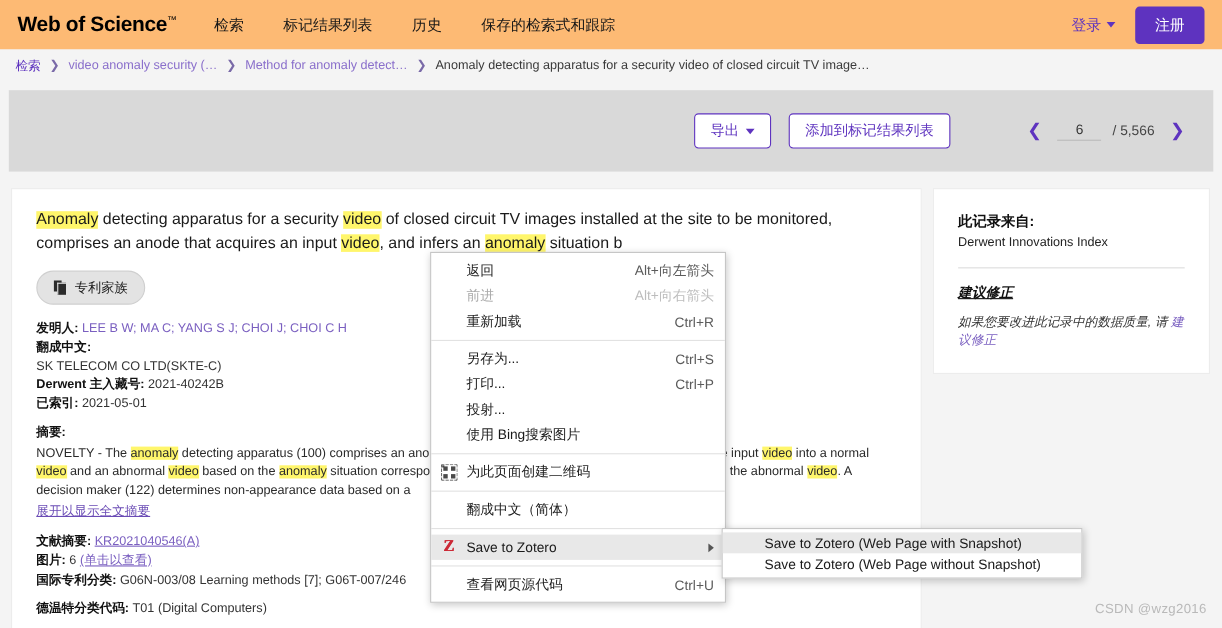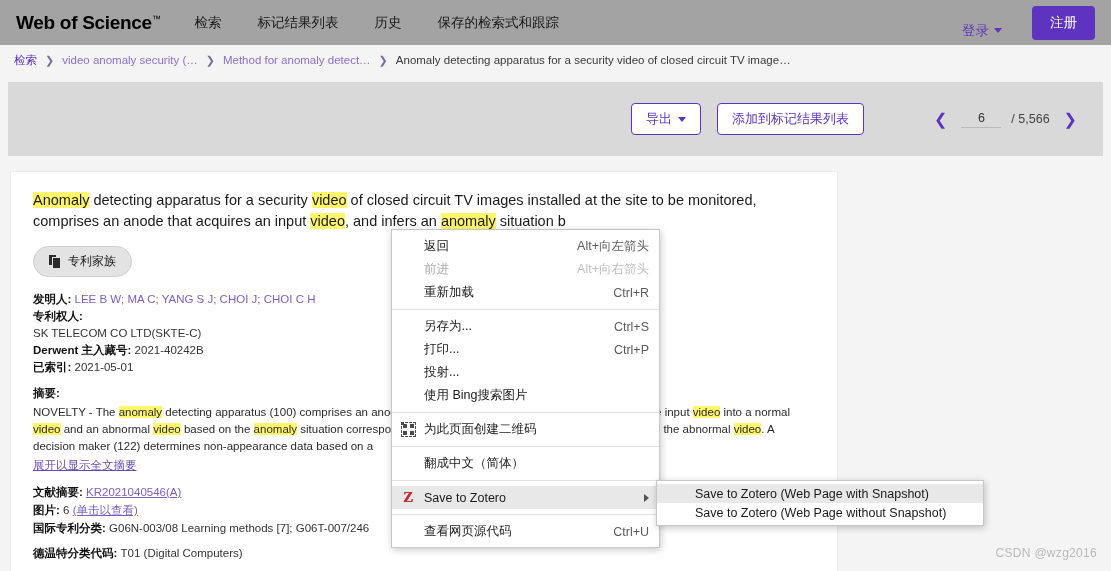--- a/index.html
+++ b/index.html
@@ -10,21 +10,21 @@
     width: 1111px; height: 571px;
     overflow: hidden;
     font-family: "Liberation Sans", sans-serif;
     color: #000;
     position: relative;
   }
 
   
   .topbar {
     height: 45px;
-    background: #a3a3a3;
+    background: #fdba74;
     display: flex;
     align-items: center;
     padding: 0 16px;
     box-sizing: border-box;
   }
   .brand {
     font-size: 19px;
     font-weight: bold;
     letter-spacing: -0.3px;
     color: #000;
@@ -44,22 +44,22 @@
   }
   .navlink {
     font-size: 13.5px;
     color: #171717;
     cursor: pointer;
     white-space: nowrap;
   }
   .topbar-right {
     margin-left: auto;
     display: flex;
-    align-items: flex-end;
-    gap: 30px;
+    align-items: center;
+    gap: 18px;
   }
   .signin {
     color: #5E33BF;
     font-size: 13.5px;
     cursor: pointer;
     display: flex;
     align-items: center;
     gap: 5px;
     white-space: nowrap;
   }
@@ -452,21 +452,21 @@
     <button class="famille-btn">
       <span class="doc-icon"></span>
       <span>专利家族</span>
     </button>
 
     <div class="fieldrow">
       <span class="flabel">发明人:</span>
       <span class="fval-link">LEE B W; MA C; YANG S J; CHOI J; CHOI C H</span>
     </div>
     <div class="fieldrow">
-      <span class="flabel">专利权人:</span>
+      <span class="flabel">翻成中文:</span>
     </div>
     <div class="fieldrow">
       <span class="fval">SK TELECOM CO LTD(SKTE-C)</span>
     </div>
     <div class="fieldrow">
       <span class="flabel">Derwent 主入藏号:</span>
       <span class="fval">2021-40242B</span>
     </div>
     <div class="fieldrow">
       <span class="flabel">已索引:</span>
@@ -501,20 +501,27 @@
         <span class="flabel">德温特分类代码:</span>
         <span class="fval">T01 (Digital Computers)</span>
       </div>
       <div class="fieldrow meta-spaced">
         
         
       </div>
     </div>
   </div>
 
+  <div class="side-card">
+    <div class="side-h">此记录来自:</div>
+    <div class="side-sub">Derwent Innovations Index</div>
+    <div class="side-div"></div>
+    <div class="side-h2">建议修正</div>
+    <div class="side-body"><span>如果您要改进此记录中的数据质量, 请 </span><a>建议修正</a></div>
+  </div>
 </div>
 
 <div class="ctxmenu" id="ctxmenu">
     <div class="ctxitem">
       <span class="ic"></span>
       <span class="lbl">返回</span>
       <span class="acc">Alt+向左箭头</span>
     </div>
     <div class="ctxitem disabled">
       <span class="ic"></span>

